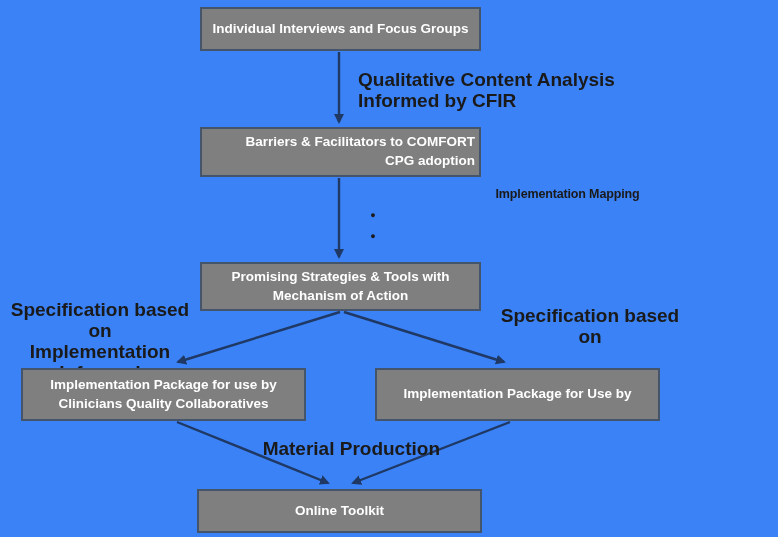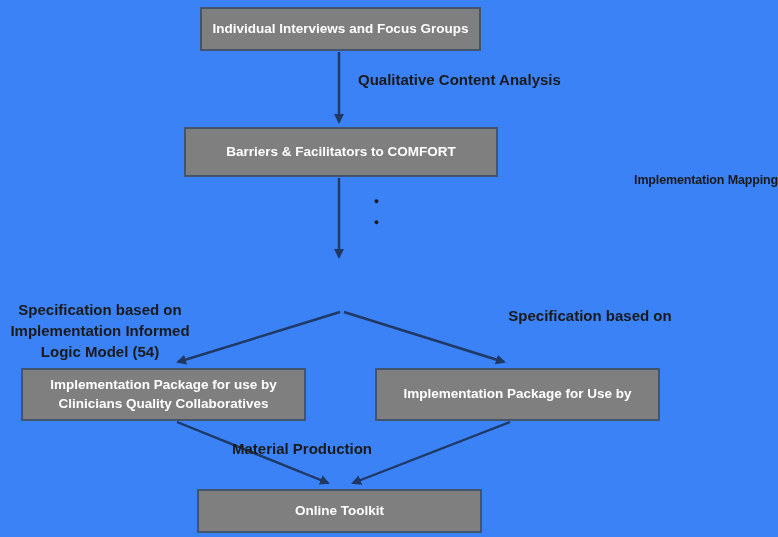--- a/index.html
+++ b/index.html
@@ -32,43 +32,43 @@
     flex-direction: column;
     align-items: center;
     justify-content: center;
     text-align: center;
     font-weight: 700;
     font-size: 13.5px;
     line-height: 1.4;
     padding: 2px 4px;
   }
   .box-interviews   { left: 200px; top: 7px;   width: 281px; height: 44px; }
-  .box-barriers     { left: 184px; top: 127px; width: 314px; height: 50px; }
+  .box-barriers     { left: 200px; top: 127px; width: 281px; height: 50px; align-items: flex-end; }
   .box-strategies   { left: 200px; top: 262px; width: 281px; height: 49px; }
   .box-collab       { left: 21px;  top: 368px; width: 285px; height: 53px; }
   .box-champions    { left: 375px; top: 368px; width: 285px; height: 53px; }
   .box-toolkit      { left: 197px; top: 489px; width: 285px; height: 44px; gap: 27px; }
   .box-subtitle {
     font-weight: 400;
     font-size: 12px;
     color: #E3E3E3;
     line-height: 1.3;
   }
   .flabel {
     position: absolute;
     color: #1A1A1A;
     font-weight: 700;
-    font-size: 15px;
+    font-size: 19px;
     line-height: 21px;
   }
   .label-qca      { left: 358px; top: 69px;  text-align: left; }
-  .label-mapping  { left: 357px; top: 170px; text-align: right; width: 421px; font-size: 12.5px; letter-spacing: -0.15px; }
+  .label-mapping  { left: 357px; top: 184px; text-align: center; width: 421px; font-size: 12.5px; letter-spacing: -0.15px; }
   .label-spec-left  { left: 2px;   top: 299px; width: 196px; text-align: center; }
   .label-spec-right { left: 488px; top: 305px; width: 204px; text-align: center; }
-  .label-material   { left: 232px; top: 438px; width: 200px; text-align: left; }
+  .label-material   { left: 240px; top: 438px; width: 200px; text-align: right; }
   .bullet-row {
     display: flex;
     align-items: baseline;
     padding-left: 10px;
   }
   .bullet {
     width: 12px;
     font-size: 9px;
     flex: 0 0 12px;
   }
@@ -92,36 +92,42 @@
     <line x1="177" y1="422" x2="328" y2="483" stroke="#1F3864" stroke-width="2.4" marker-end="url(#ah)"></line>
     <line x1="510" y1="422" x2="353" y2="483" stroke="#1F3864" stroke-width="2.4" marker-end="url(#ah)"></line>
   </svg>
 
   <div class="box box-interviews">
     <div class="box-title">Individual Interviews and Focus Groups</div>
   </div>
 
   <div class="flabel label-qca">
     <div>Qualitative Content Analysis</div>
+    <div>Informed by CFIR</div>
   </div>
 
   <div class="box box-barriers">
     <div>Barriers &amp; Facilitators to COMFORT</div>
+    <div>CPG adoption</div>
   </div>
 
   <div class="flabel label-mapping">
     <div>Implementation Mapping</div>
     <div class="bullet-row">
       <span class="bullet">●</span>
     </div>
     <div class="bullet-row">
       <span class="bullet">●</span>
     </div>
   </div>
 
+  <div class="box box-strategies">
+    <div>Promising Strategies &amp; Tools with</div>
+    <div>Mechanism of Action</div>
+  </div>
 
   <div class="flabel label-spec-left">
     <div>Specification based on</div>
     <div>Implementation Informed</div>
     <div>Logic Model (54)</div>
   </div>
 
   <div class="flabel label-spec-right">
     <div>Specification based on</div>
   </div>

